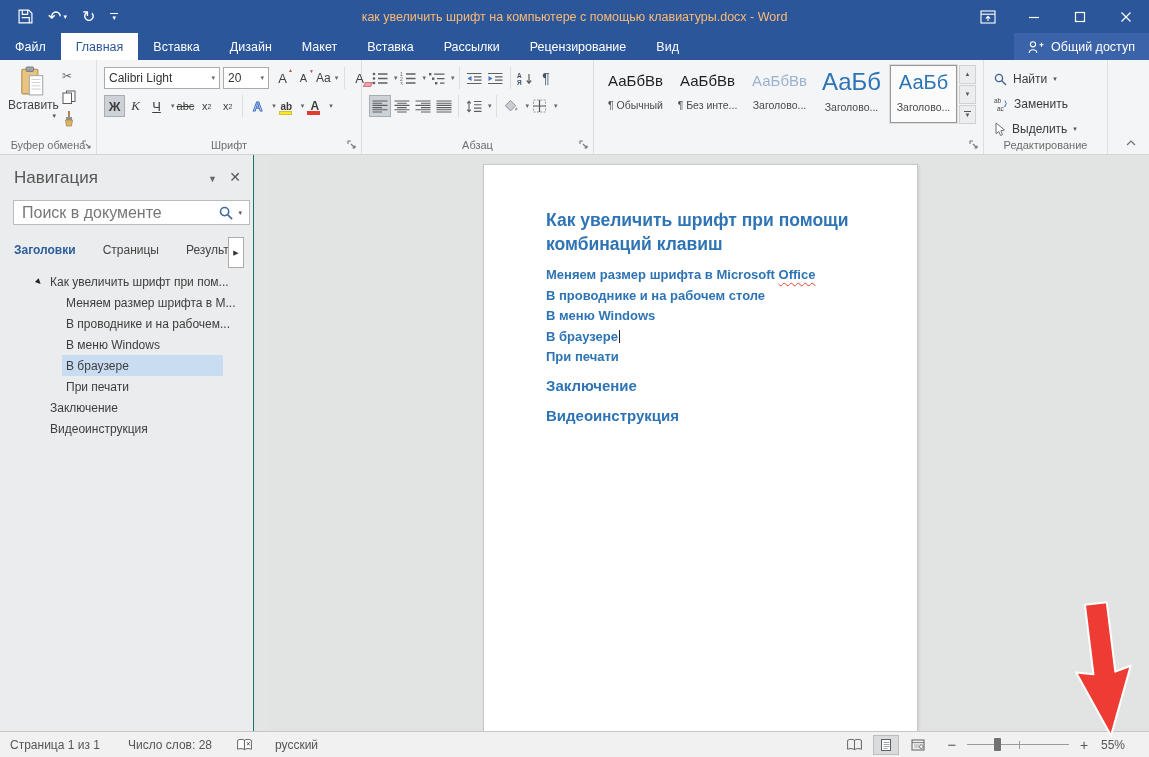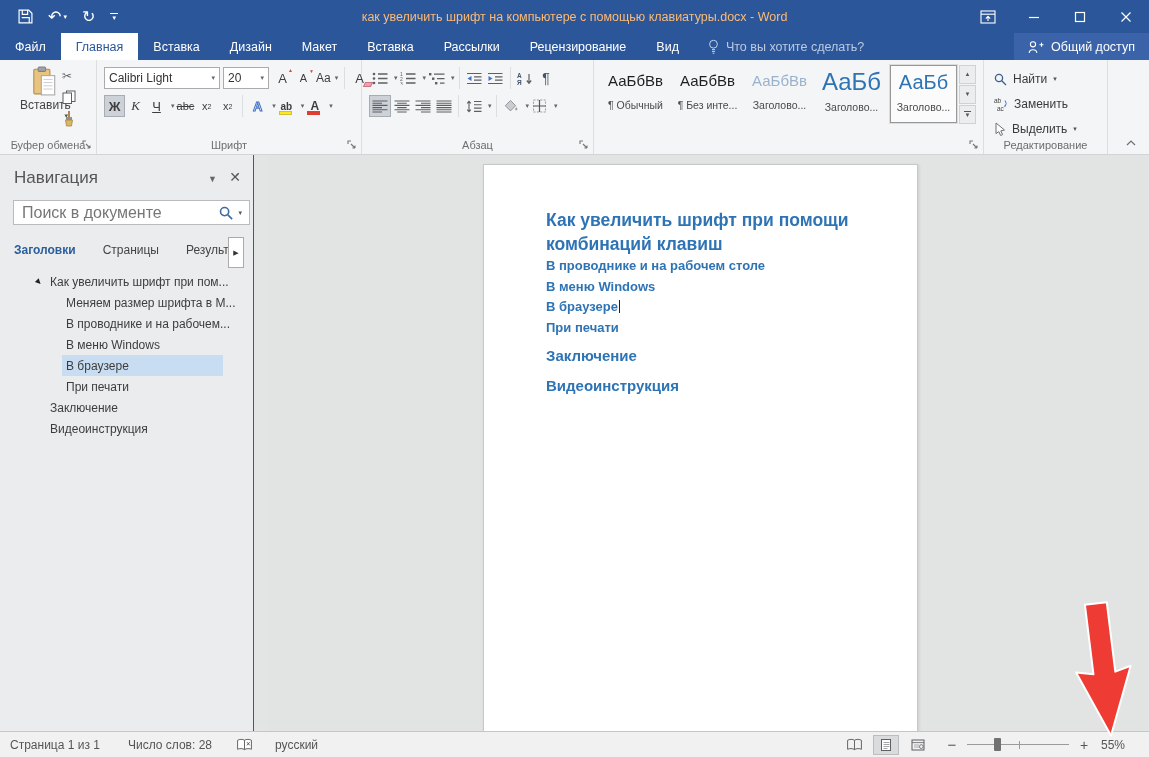--- a/index.html
+++ b/index.html
@@ -45,21 +45,21 @@
   .sbtn { height:22px; min-width:21px; padding:0 2px; display:flex; align-items:center; justify-content:center; font-size:13px; color:#3e3e3e; position:relative; }
   .sbtn.pressed { background:#cdd2d8; border:1px solid #a9adb2; }
   .vsep { width:1px; height:22px; background:#dcdee0; margin:0 4px; }
   .glyph-b { font-weight:bold; }
   .glyph-i { font-style:italic; font-family:"Liberation Serif", serif; }
   .glyph-u { text-decoration:underline; }
   .glyph-s { text-decoration:line-through; font-size:11px; }
   .subsup { font-size:11px; }
   .fx-a { color:#fff; -webkit-text-stroke:1px #4472c4; font-weight:bold; }
   .colbar { position:absolute; left:3px; bottom:2px; width:13px; height:4px; }
-  .paste { position:absolute; left:20px; top:6px; width:48px; text-align:right; }
+  .paste { position:absolute; left:8px; top:6px; width:48px; text-align:right; }
   .paste .plabel { font-size:12px; color:#444; margin-top:2px; }
   .paste .pcaret { font-size:7px; color:#555; }
   .clipcol { position:absolute; left:62px; top:9px; display:flex; flex-direction:column; gap:7px; align-items:flex-start; }
   .cc-btn { display:flex; align-items:center; }
   .scis { font-size:12px; color:#5d5f61; }
   
   .sgallery { position:absolute; left:8px; top:5px; display:flex; gap:5px; }
   .sg-item { width:67px; height:58px; padding-top:7px; text-align:center; overflow:hidden; }
   .sg-item .prev { font-size:15px; color:#1f1f1f; white-space:nowrap; line-height:18px; }
   .sg-item .sname { font-size:10.5px; color:#4a4a4a; margin-top:9px; white-space:nowrap; }
@@ -174,27 +174,20 @@
 <div class="tabsrow">
   <span class="rtab">Файл</span>
   <span class="rtab active">Главная</span>
   <span class="rtab">Вставка</span>
   <span class="rtab">Дизайн</span>
   <span class="rtab">Макет</span>
   <span class="rtab">Вставка</span>
   <span class="rtab">Рассылки</span>
   <span class="rtab">Рецензирование</span>
   <span class="rtab">Вид</span>
-  <span class="tellme">
-    <svg width="11" height="16" viewBox="0 0 11 16">
-        <circle cx="5.5" cy="5.2" r="3.9" fill="none" stroke="#c7d2e4" stroke-width="1"></circle>
-        <path d="M4 10.6h3M4 12.4h3M4.6 14.2h1.8" stroke="#c7d2e4" stroke-width="1"></path>
-      </svg>
-    <span>Что вы хотите сделать?</span>
-  </span>
   <span class="sharebtn">
     <svg width="16" height="14" viewBox="0 0 16 14">
         <circle cx="5" cy="4.3" r="2.6" fill="none" stroke="#fff" stroke-width="1.1"></circle>
         <path d="M1.2 13c0-4.4 7.6-4.4 7.6 0" fill="none" stroke="#fff" stroke-width="1.1"></path>
         <path d="M11.5 4.8h4M13.5 2.8v4" stroke="#fff" stroke-width="1.1"></path>
       </svg>
     <span>Общий доступ</span>
   </span>
 </div>
 
@@ -540,20 +533,21 @@
       </div>
   </div>
 </aside>
 
 <div class="docarea">
   <div class="page">
     <div class="doc-h1">
       <div>Как увеличить шрифт при помощи</div>
       <div>комбинаций клавиш</div>
     </div>
+    <div class="doc-h2 first"><span>Меняем размер шрифта в Microsoft </span><span class="misspell">Office</span></div>
     <div class="doc-h2">В проводнике и на рабочем столе</div>
     <div class="doc-h2">В меню Windows</div>
     <div class="doc-h2"><span>В браузере</span><span class="caretbar"></span></div>
     <div class="doc-h2">При печати</div>
     <div class="doc-h3 a">Заключение</div>
     <div class="doc-h3 b">Видеоинструкция</div>
   </div>
 </div>
 
 <svg class="red-arrow" width="62" height="138" viewBox="0 0 62 138" style="transform:rotate(-7deg)">

